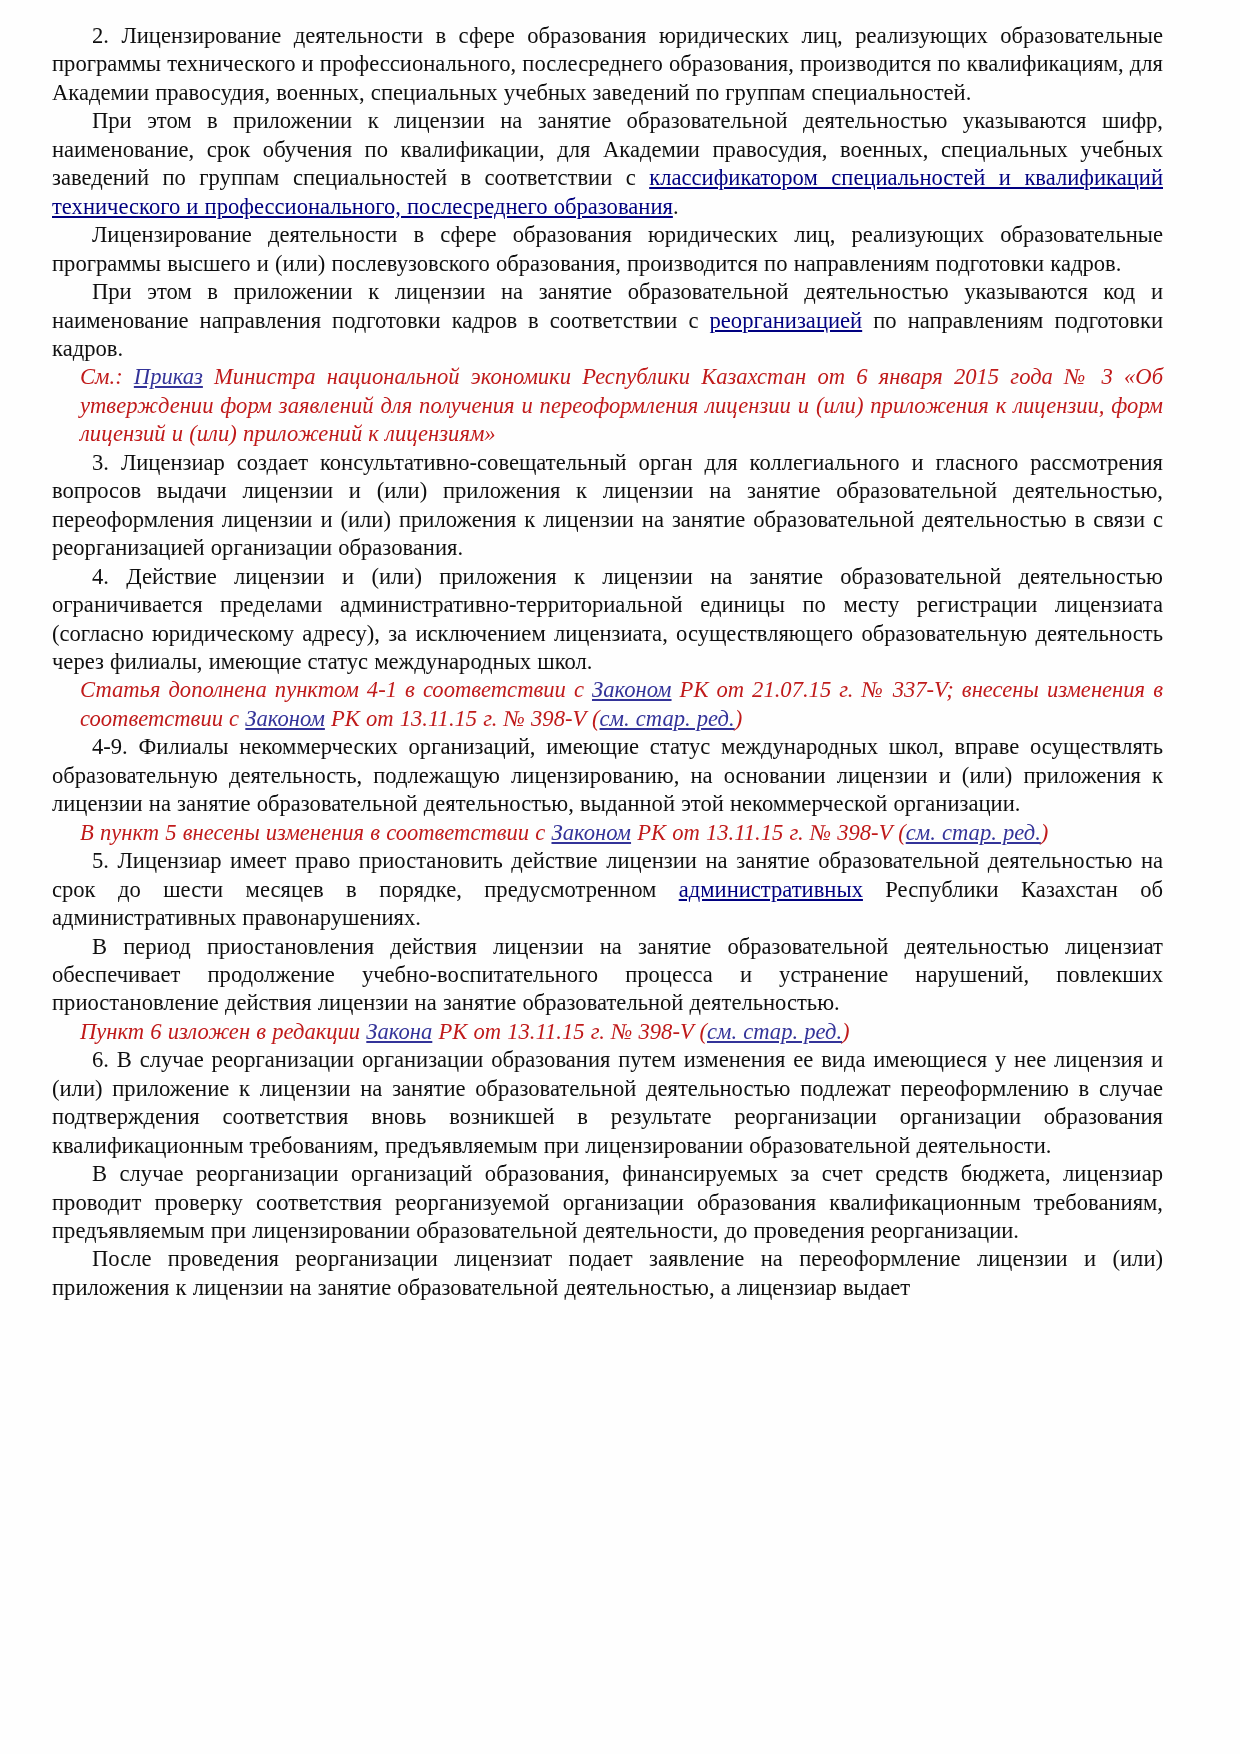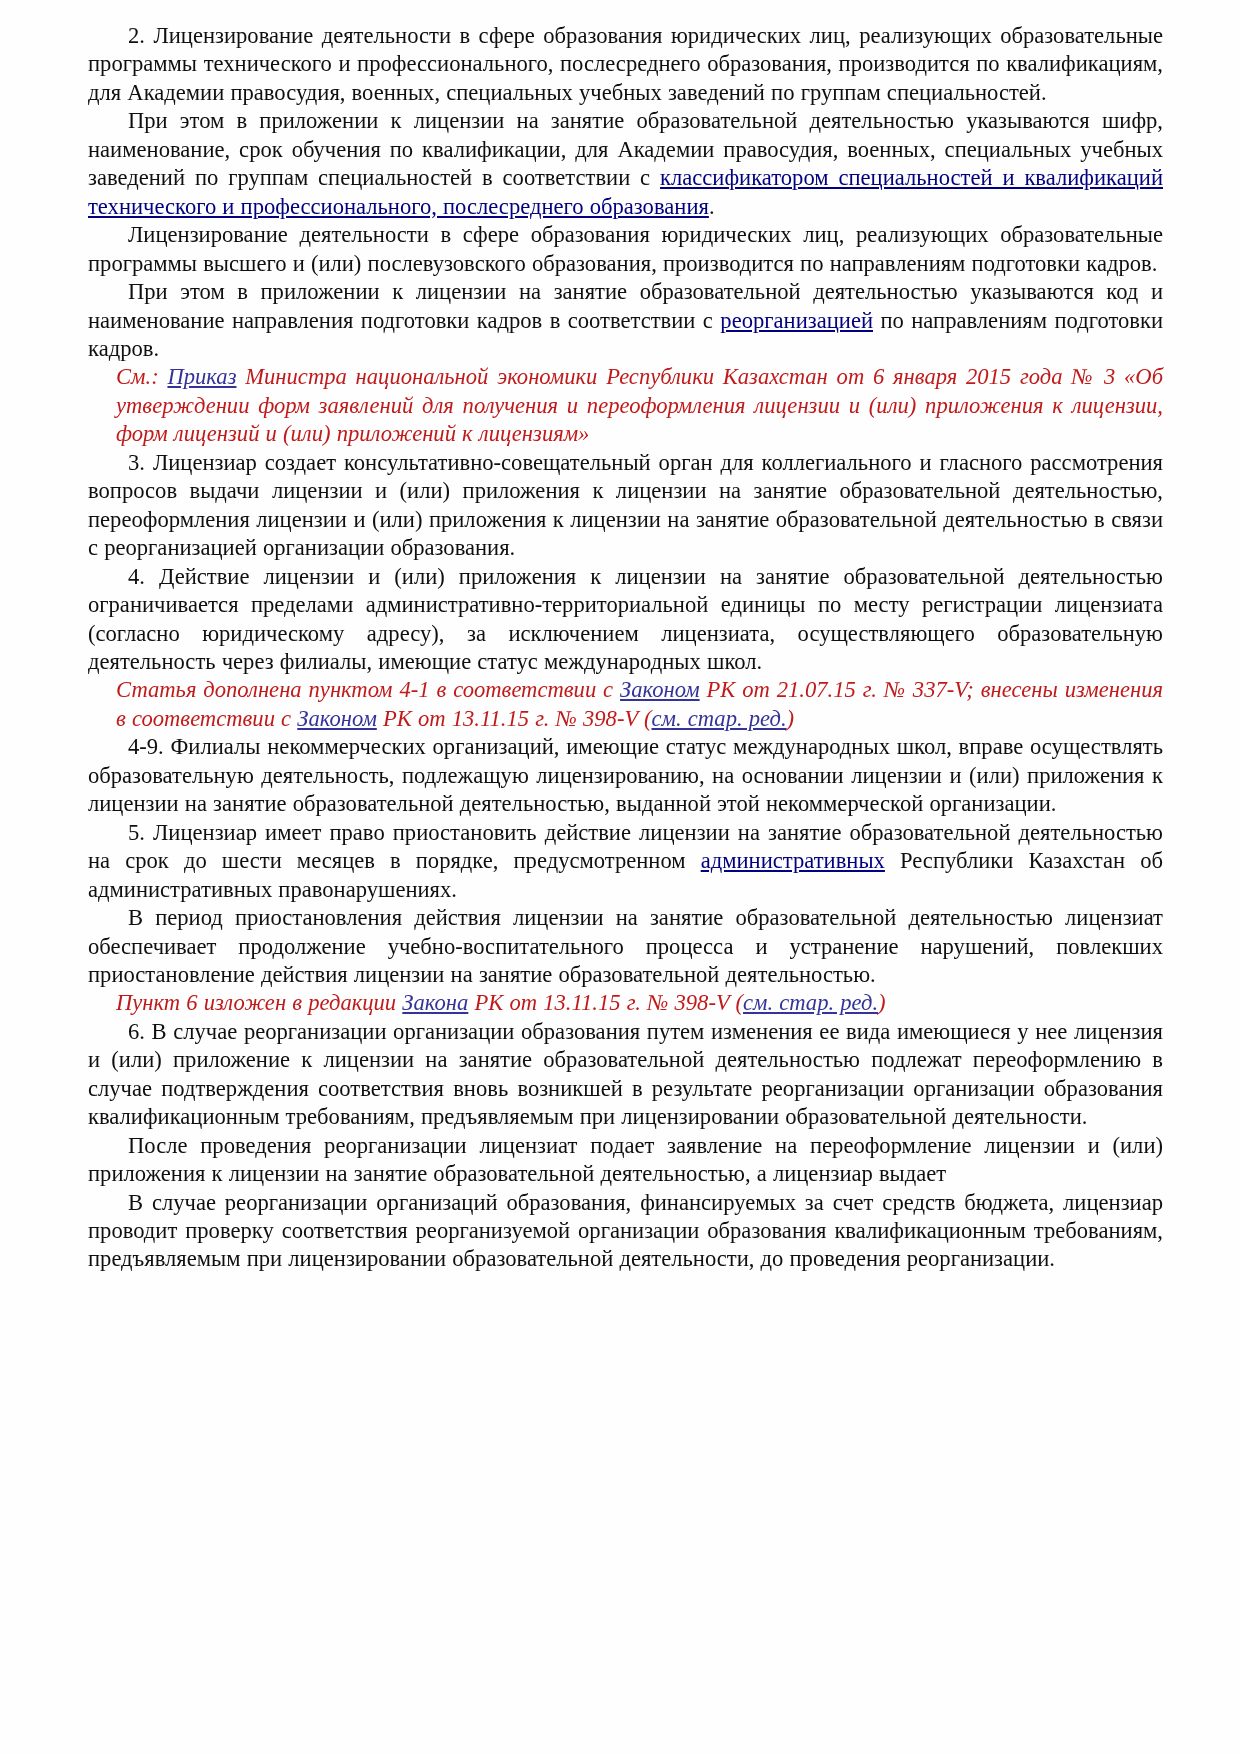--- a/index.html
+++ b/index.html
@@ -6,21 +6,21 @@
     margin: 0;
     padding: 0;
     background: #ffffff;
   }
   .page {
     position: relative;
     width: 1240px;
     height: 1754px;
     box-sizing: border-box;
     background: #fefefe;
-    padding: 22px 77px 0 88px;
+    padding: 22px 77px 0 52px;
     overflow: hidden;
     font-family: "Liberation Serif", "DejaVu Serif", serif;
   }
   .doc p {
     margin: 0;
     font-size: 22.6px;
     line-height: 28.45px;
     text-align: justify;
     text-justify: inter-word;
     color: #0f0f0f;
@@ -47,20 +47,21 @@
   <div class="doc">
       <p class="body">2. Лицензирование деятельности в сфере образования юридических лиц, реализующих образовательные программы технического и профессионального, послесреднего образования, производится по квалификациям, для Академии правосудия, военных, специальных учебных заведений по группам специальностей.</p>
       <p class="body">При этом в приложении к лицензии на занятие образовательной деятельностью указываются шифр, наименование, срок обучения по квалификации, для Академии правосудия, военных, специальных учебных заведений по группам специальностей в соответствии с <a class="lnk">классификатором специальностей и квалификаций технического и профессионального, послесреднего образования</a>.</p>
       <p class="body">Лицензирование деятельности в сфере образования юридических лиц, реализующих образовательные программы высшего и (или) послевузовского образования, производится по направлениям подготовки кадров.</p>
       <p class="body">При этом в приложении к лицензии на занятие образовательной деятельностью указываются код и наименование направления подготовки кадров в соответствии с <a class="lnk">реорганизацией</a> по направлениям подготовки кадров.</p>
       <p class="note">См.: <a class="lnk">Приказ</a> Министра национальной экономики Республики Казахстан от 6 января 2015 года № 3 «Об утверждении форм заявлений для получения и переоформления лицензии и (или) приложения к лицензии, форм лицензий и (или) приложений к лицензиям»</p>
       <p class="body">3. Лицензиар создает консультативно-совещательный орган для коллегиального и гласного рассмотрения вопросов выдачи лицензии и (или) приложения к лицензии на занятие образовательной деятельностью, переоформления лицензии и (или) приложения к лицензии на занятие образовательной деятельностью в связи с реорганизацией организации образования.</p>
       <p class="body">4. Действие лицензии и (или) приложения к лицензии на занятие образовательной деятельностью ограничивается пределами административно-территориальной единицы по месту регистрации лицензиата (согласно юридическому адресу), за исключением лицензиата, осуществляющего образовательную деятельность через филиалы, имеющие статус международных школ.</p>
       <p class="note">Статья дополнена пунктом 4-1 в соответствии с <a class="lnk">Законом</a> РК от 21.07.15 г. № 337-V; внесены изменения в соответствии с <a class="lnk">Законом</a> РК от 13.11.15 г. № 398-V (<a class="lnk">см. стар. ред.</a>)</p>
       <p class="body">4-9. Филиалы некоммерческих организаций, имеющие статус международных школ, вправе осуществлять образовательную деятельность, подлежащую лицензированию, на основании лицензии и (или) приложения к лицензии на занятие образовательной деятельностью, выданной этой некоммерческой организации.</p>
+      <p class="note">В пункт 5 внесены изменения в соответствии с <a class="lnk">Законом</a> РК от 13.11.15 г. № 398-V (<a class="lnk">см. стар. ред.</a>)</p>
       <p class="body">5. Лицензиар имеет право приостановить действие лицензии на занятие образовательной деятельностью на срок до шести месяцев в порядке, предусмотренном <a class="lnk">административных</a> Республики Казахстан об административных правонарушениях.</p>
       <p class="body">В период приостановления действия лицензии на занятие образовательной деятельностью лицензиат обеспечивает продолжение учебно-воспитательного процесса и устранение нарушений, повлекших приостановление действия лицензии на занятие образовательной деятельностью.</p>
       <p class="note">Пункт 6 изложен в редакции <a class="lnk">Закона</a> РК от 13.11.15 г. № 398-V (<a class="lnk">см. стар. ред.</a>)</p>
       <p class="body">6. В случае реорганизации организации образования путем изменения ее вида имеющиеся у нее лицензия и (или) приложение к лицензии на занятие образовательной деятельностью подлежат переоформлению в случае подтверждения соответствия вновь возникшей в результате реорганизации организации образования квалификационным требованиям, предъявляемым при лицензировании образовательной деятельности.</p>
+      <p class="body">В случае реорганизации организаций образования, финансируемых за счет средств бюджета, лицензиар проводит проверку соответствия реорганизуемой организации образования квалификационным требованиям, предъявляемым при лицензировании образовательной деятельности, до проведения реорганизации.</p>
       <p class="body">После проведения реорганизации лицензиат подает заявление на переоформление лицензии и (или) приложения к лицензии на занятие образовательной деятельностью, а лицензиар выдает</p>
-      <p class="body">В случае реорганизации организаций образования, финансируемых за счет средств бюджета, лицензиар проводит проверку соответствия реорганизуемой организации образования квалификационным требованиям, предъявляемым при лицензировании образовательной деятельности, до проведения реорганизации.</p>
     </div>
 </div>
 
 </body></html>

